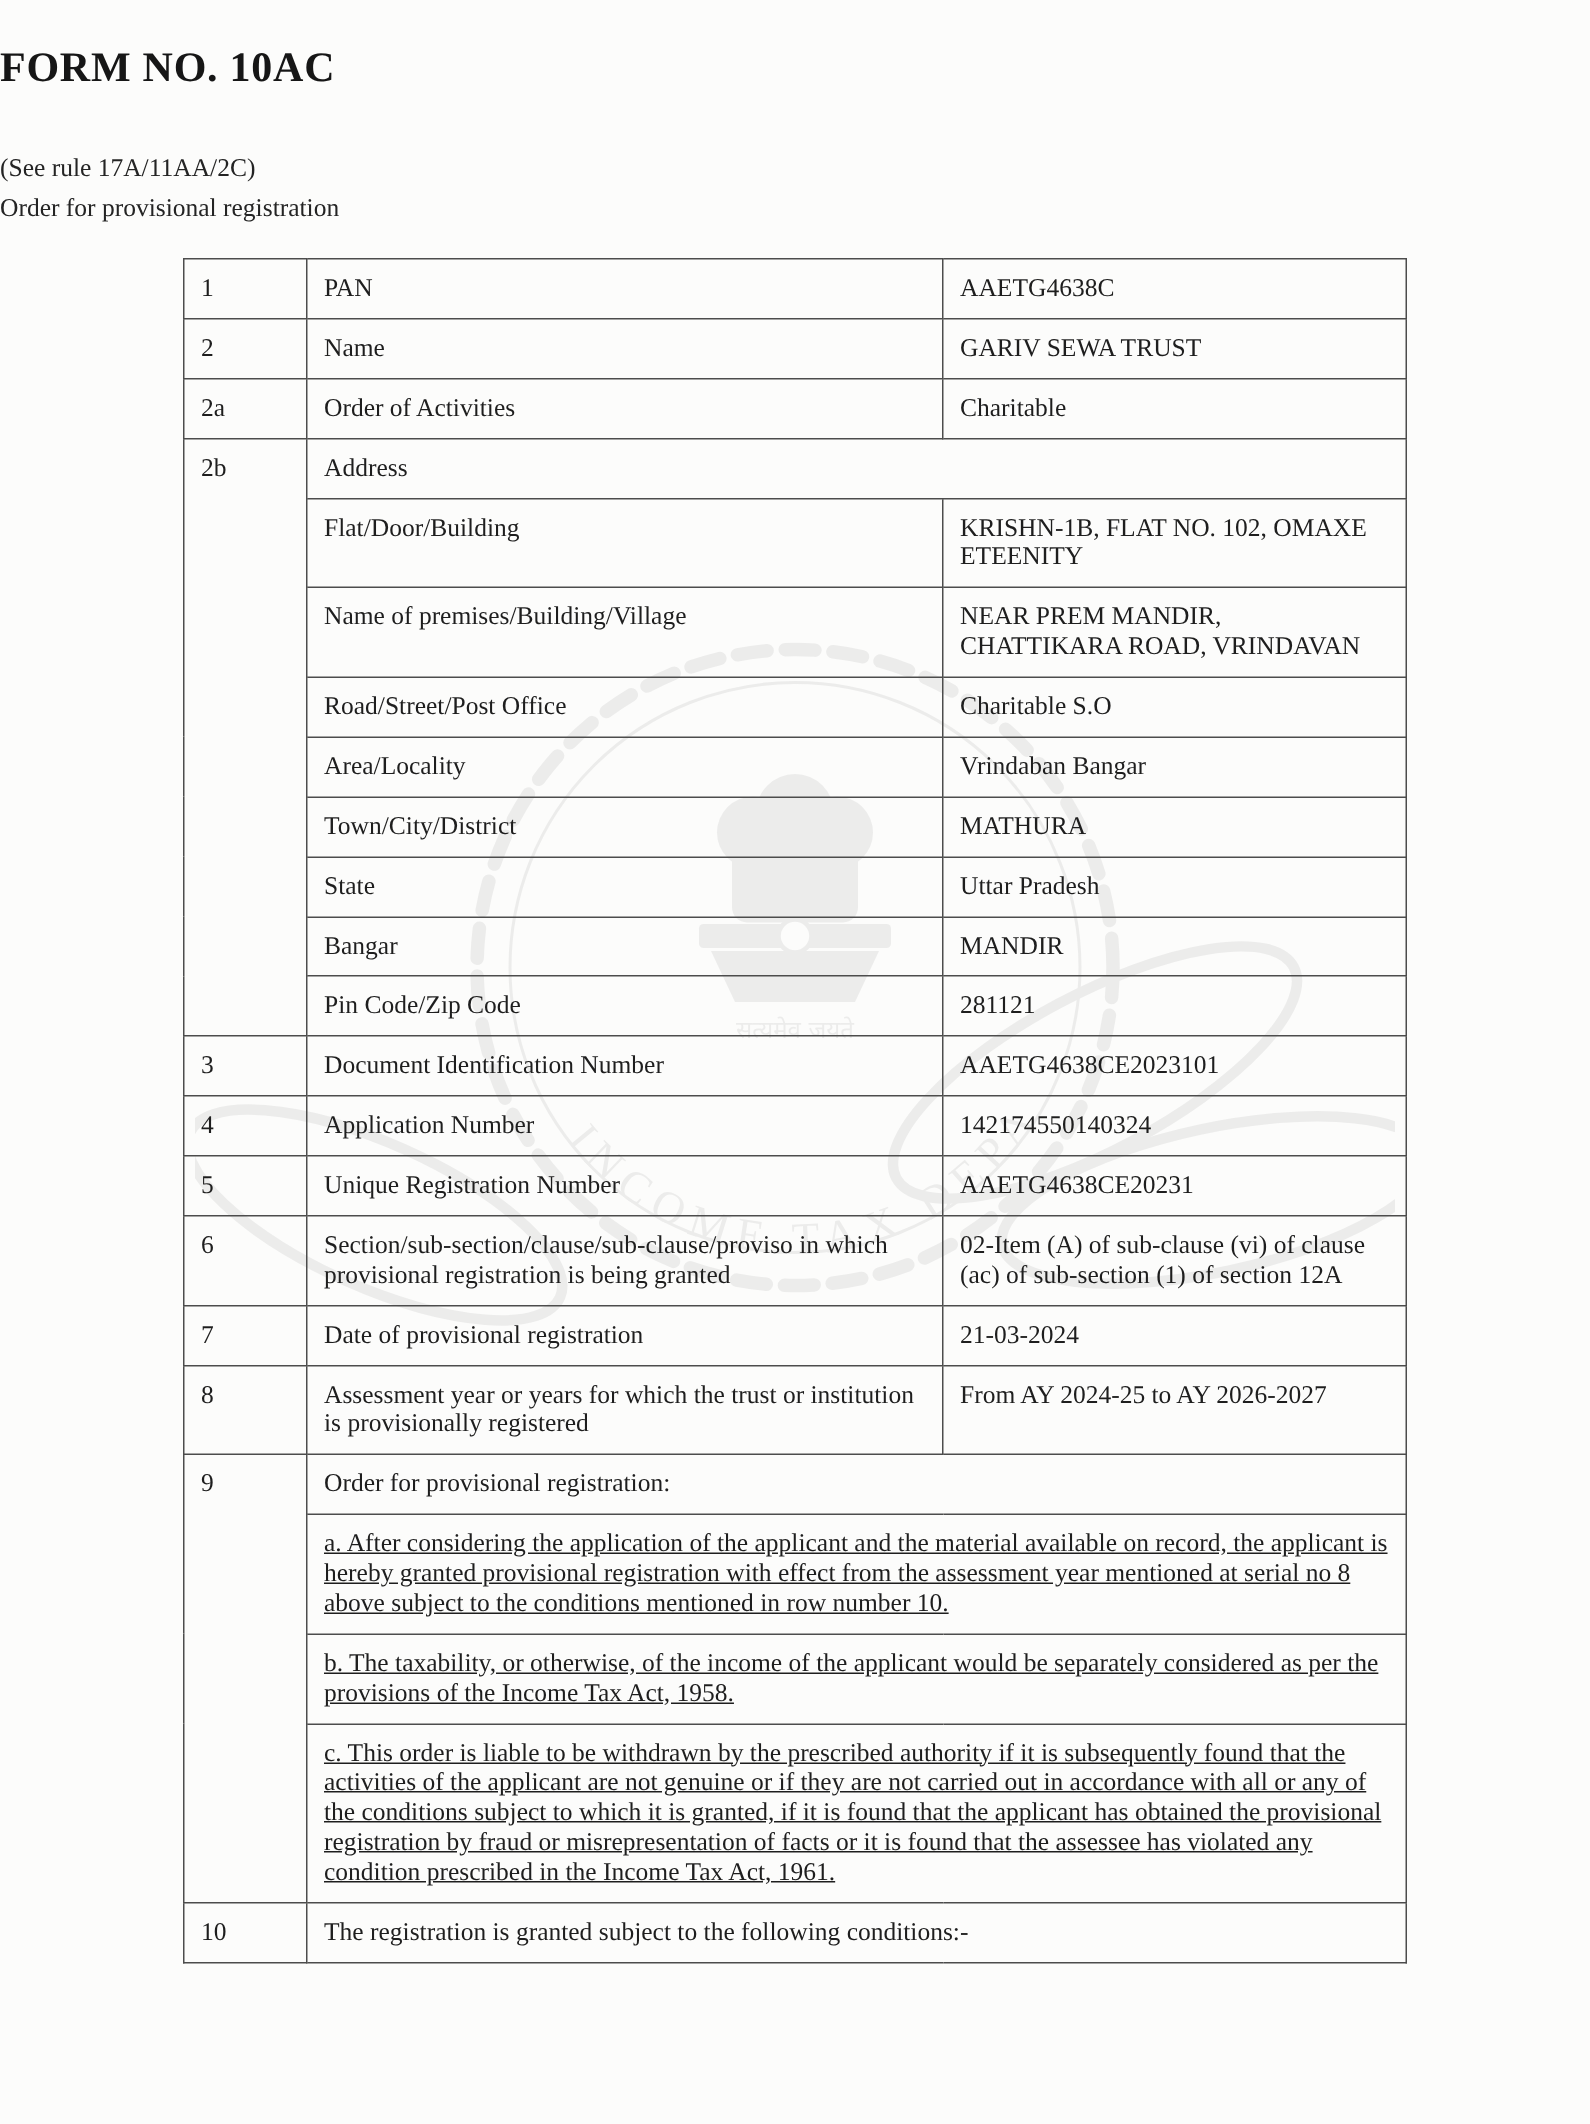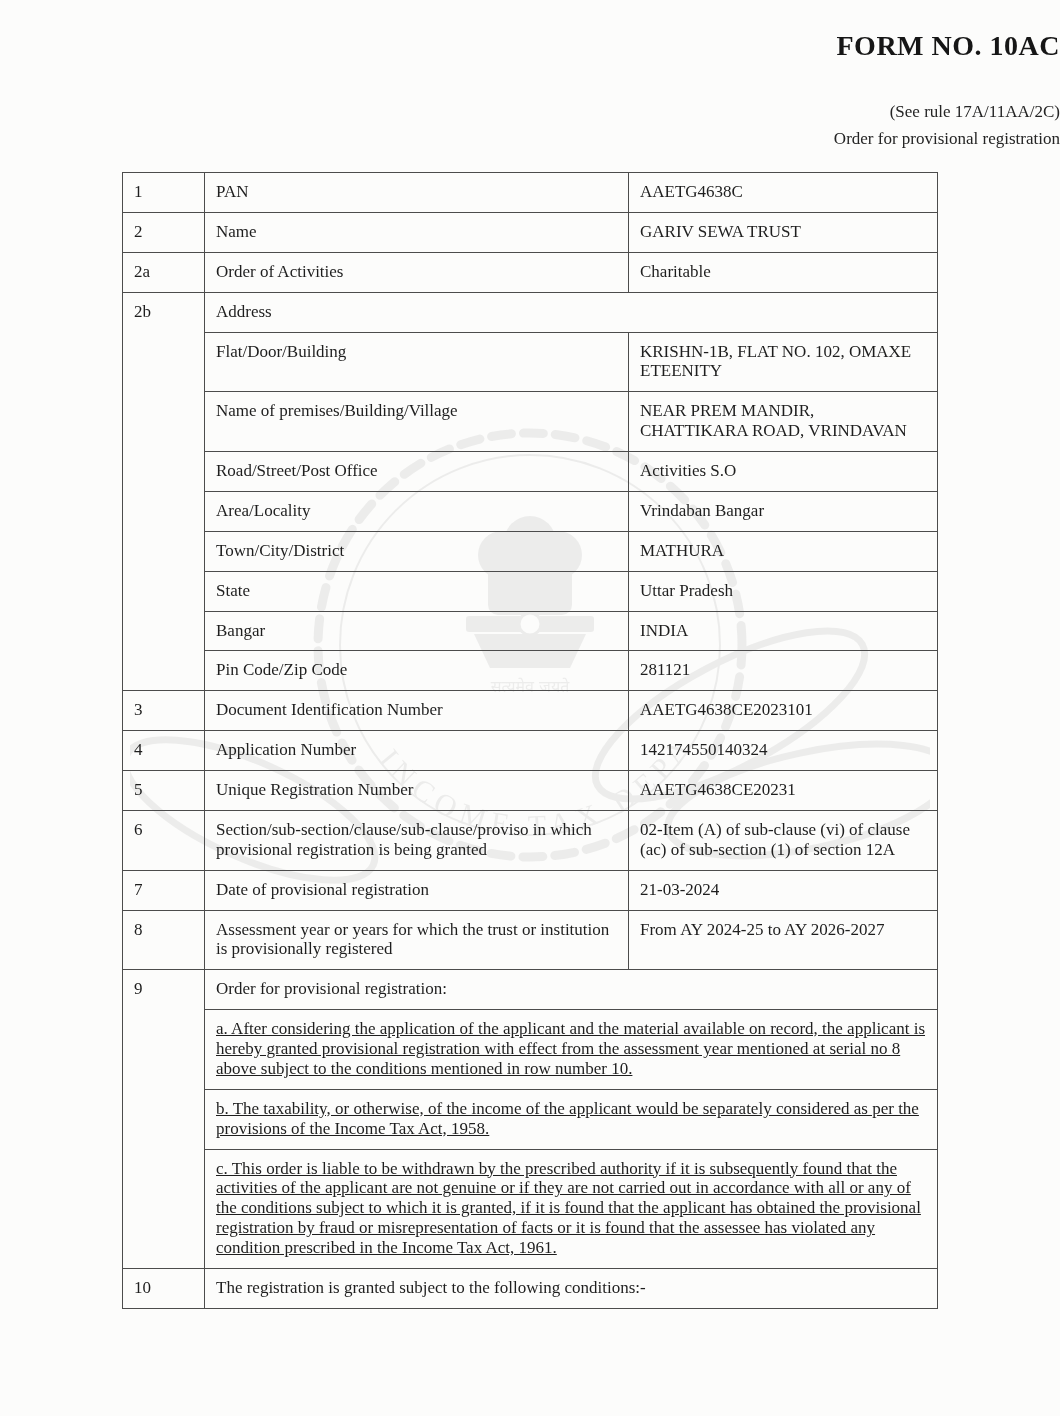--- a/index.html
+++ b/index.html
@@ -8,21 +8,21 @@
     background:#f4f4f3;
     font-family:"Liberation Serif","DejaVu Serif",serif;
     color:#1e1e1e;
   }
   .page{
     position:relative;
     width:1060px;height:1416px;
     background:#fcfcfb;
     overflow:hidden;
   }
-  .doc-header{position:relative;z-index:2;text-align:right;}
+  .doc-header{position:relative;z-index:2;text-align:left;}
   .doc-title{
     margin:0;padding-top:30px;
     font-size:28px;font-weight:bold;
     letter-spacing:0.5px;
     color:#161616;
   }
   .doc-subtitle{margin:40px 0 0 0;font-size:17px;color:#242424;}
   .doc-subheading{margin:7px 0 0 0;font-size:17px;color:#242424;}
   table.form{
     position:relative;z-index:2;
@@ -126,37 +126,37 @@
       <tr>
         <td class="label">Flat/Door/Building</td>
         <td class="value">KRISHN-1B, FLAT NO. 102, OMAXE ETEENITY</td>
       </tr>
       <tr>
         <td class="label">Name of premises/Building/Village</td>
         <td class="value">NEAR PREM MANDIR, CHATTIKARA ROAD, VRINDAVAN</td>
       </tr>
       <tr>
         <td class="label">Road/Street/Post Office</td>
-        <td class="value">Activities S.O</td>
+        <td class="value">Charitable S.O</td>
       </tr>
       <tr>
         <td class="label">Area/Locality</td>
         <td class="value">Vrindaban Bangar</td>
       </tr>
       <tr>
         <td class="label">Town/City/District</td>
         <td class="value">MATHURA</td>
       </tr>
       <tr>
         <td class="label">State</td>
         <td class="value">Uttar Pradesh</td>
       </tr>
       <tr>
         <td class="label">Bangar</td>
-        <td class="value">INDIA</td>
+        <td class="value">MANDIR</td>
       </tr>
       <tr>
         <td class="label">Pin Code/Zip Code</td>
         <td class="value">281121</td>
       </tr>
 
       <tr>
         <td class="num">3</td>
         <td class="label">Document Identification Number</td>
         <td class="value">AAETG4638CE2023101</td>

